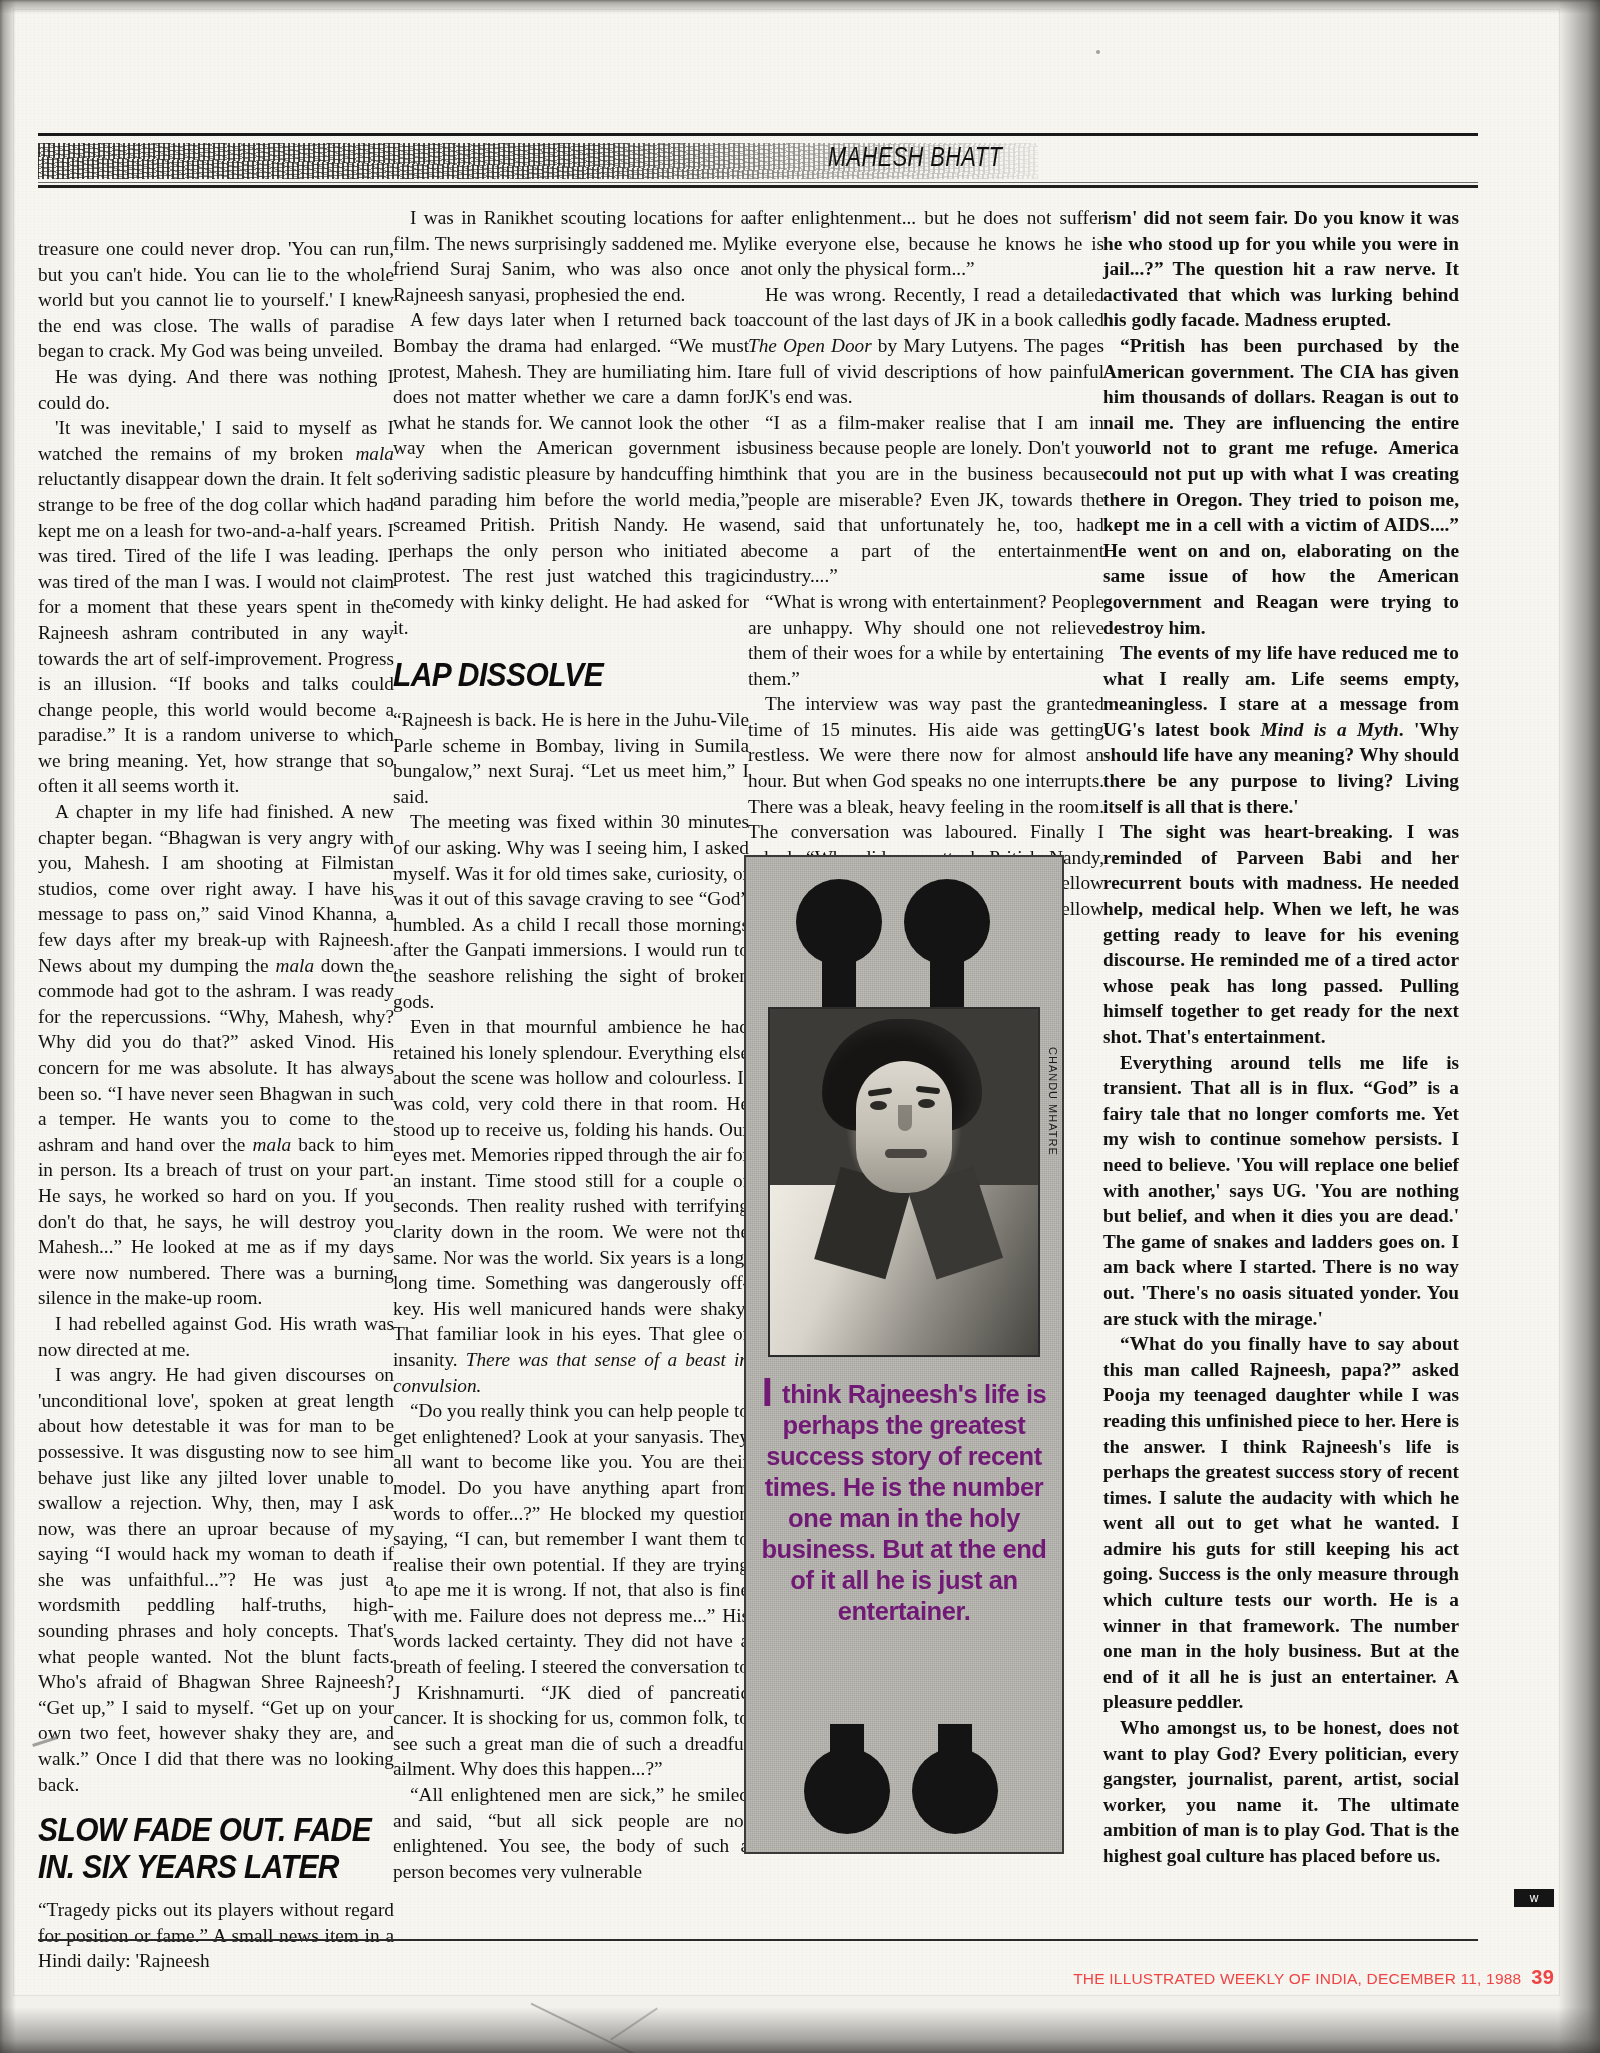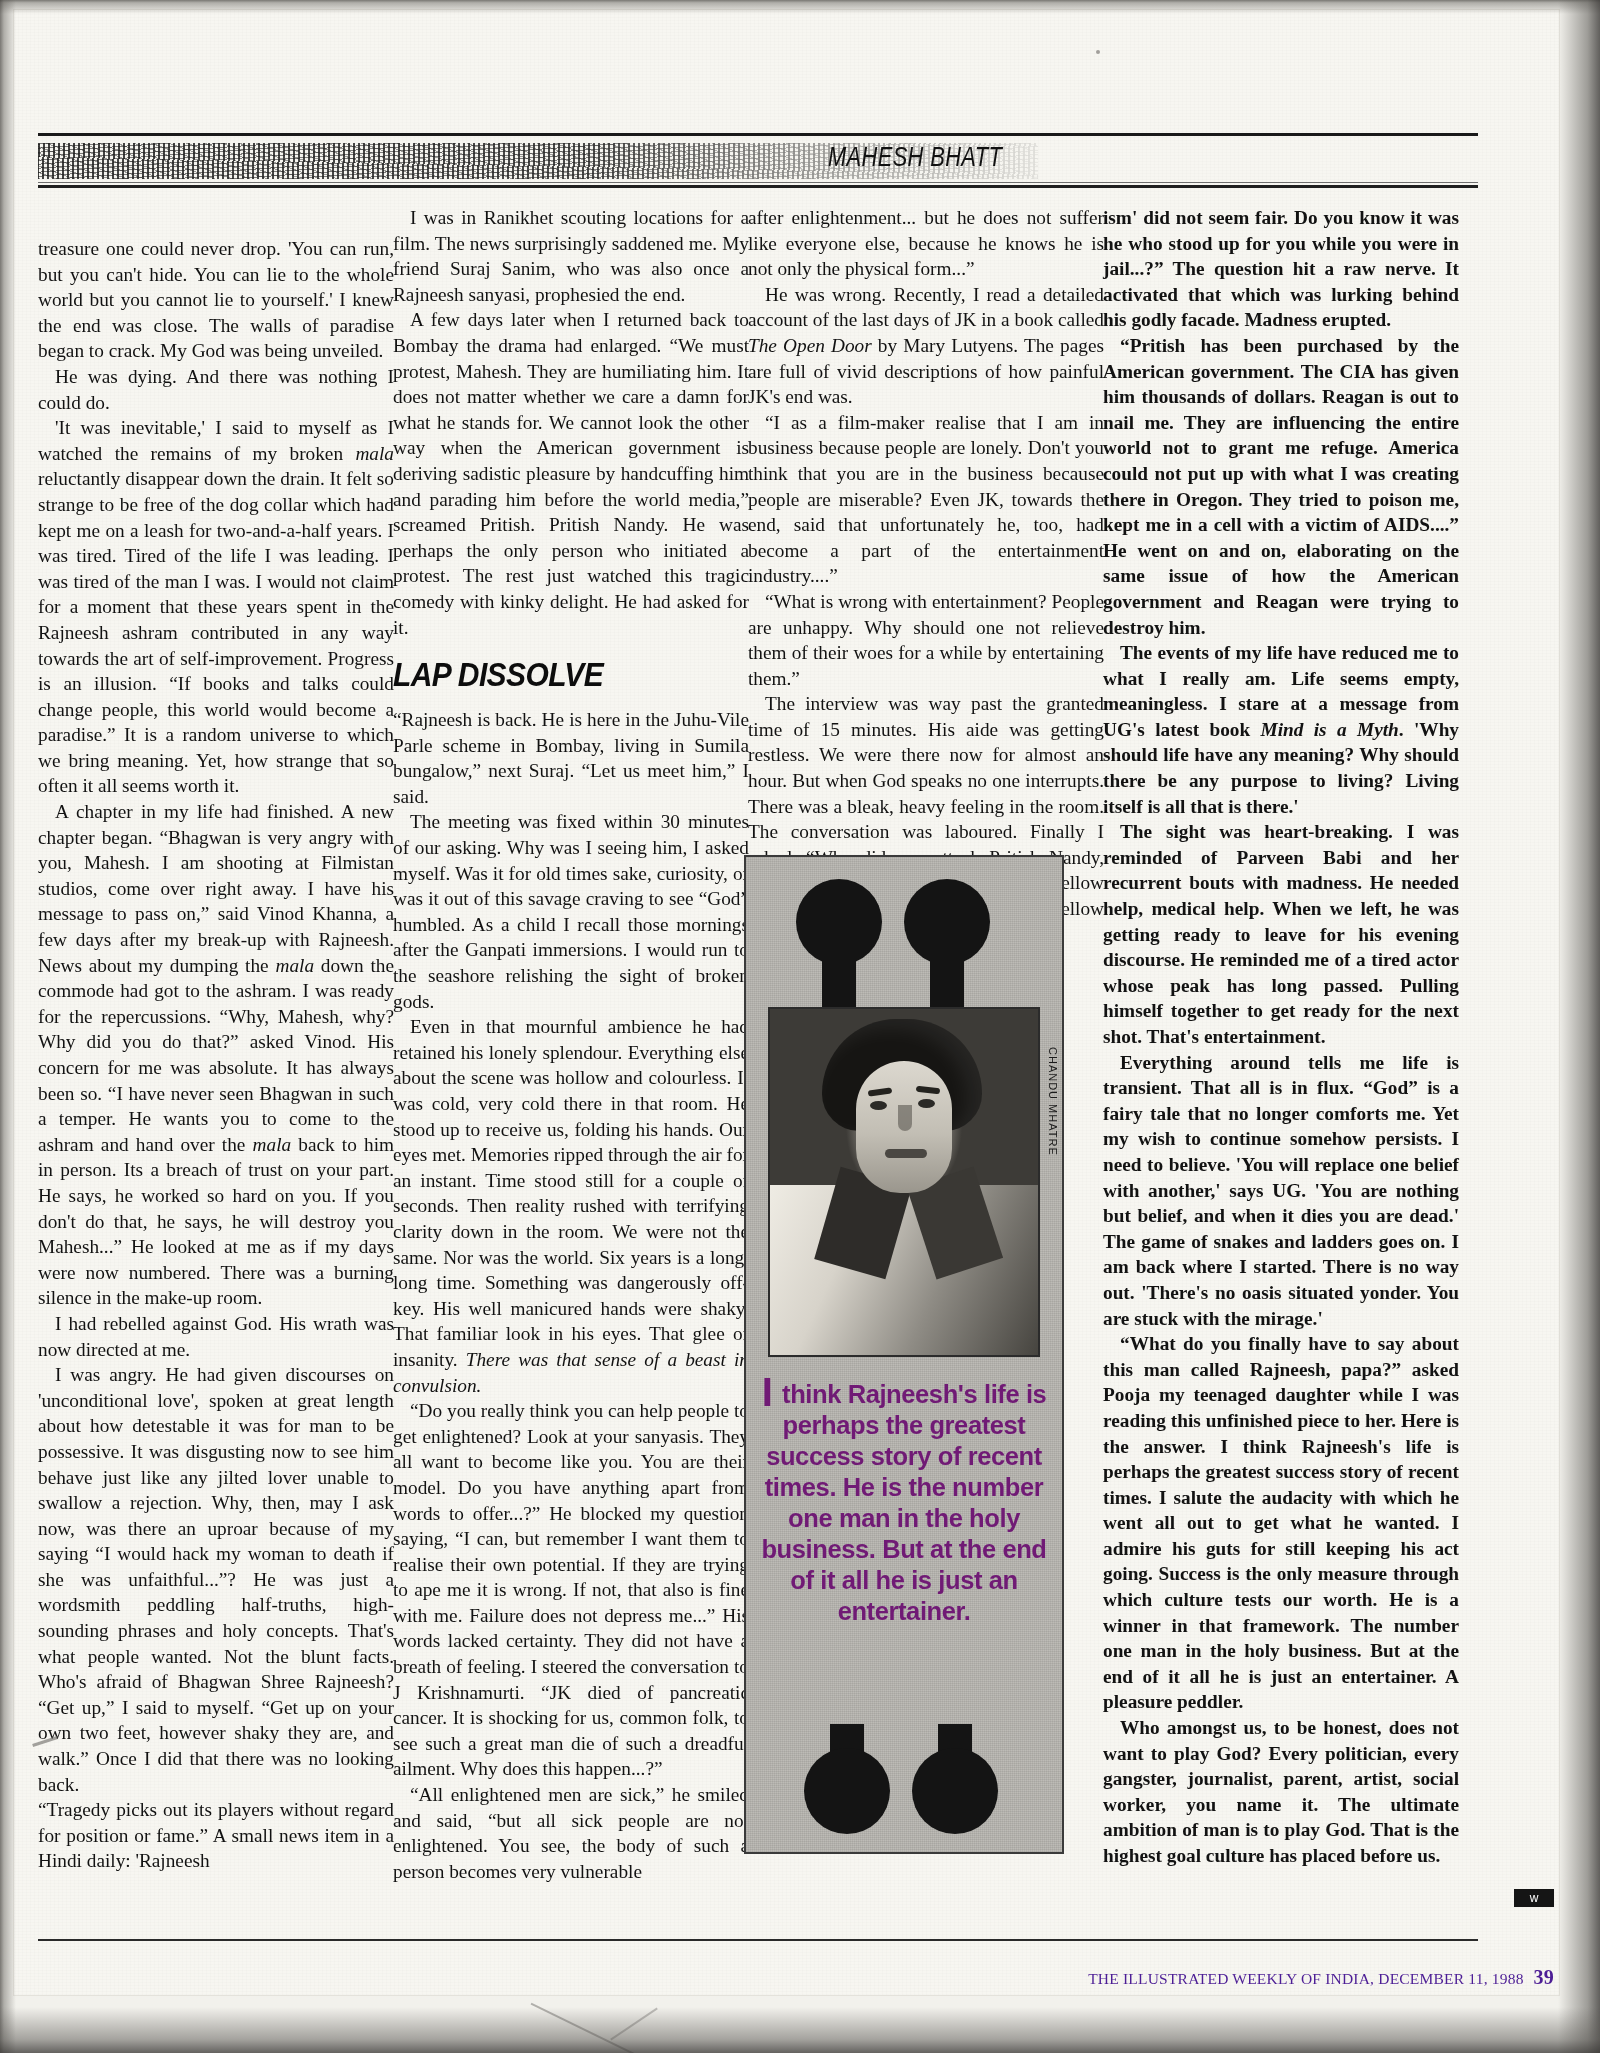--- a/index.html
+++ b/index.html
@@ -288,24 +288,24 @@
   
   .footer-rule {
     position: absolute;
     left: 38px; bottom: 112px;
     width: 1440px; height: 2px;
     background: #2a2a2a;
   }
   .footer-line {
     position: absolute;
     right: 46px; bottom: 64px;
-    font-family: Liberation Serif, serif;
+    font-family: Liberation Sans, sans-serif;
     font-size: 15.5px;
     letter-spacing: 0.2px;
-    color: #4c1d95;
+    color: #ef4444;
     white-space: nowrap;
   }
   .folio {
     font-weight: 700;
     font-size: 20px;
     padding-left: 10px;
   }
   .endmark {
     position: absolute;
     right: 46px; bottom: 146px;
@@ -353,20 +353,23 @@
     <div class="masthead-rule-bottom"></div>
   </div>
 
   <div class="col" id="col1">
     <p class="noindent">treasure one could never drop. 'You can run, but you can't hide. You can lie to the whole world but you cannot lie to yourself.' I knew the end was close. The walls of paradise began to crack. My God was being unveiled.</p>
     <p>He was dying. And there was nothing I could do.</p>
     <p>'It was inevitable,' I said to myself as I watched the remains of my broken <em>mala</em> reluctantly disappear down the drain. It felt so strange to be free of the dog collar which had kept me on a leash for two-and-a-half years. I was tired. Tired of the life I was leading. I was tired of the man I was. I would not claim for a moment that these years spent in the Rajneesh ashram contributed in any way towards the art of self-improvement. Progress is an illusion. “If books and talks could change people, this world would become a paradise.” It is a random universe to which we bring meaning. Yet, how strange that so often it all seems worth it.</p>
     <p>A chapter in my life had finished. A new chapter began. “Bhagwan is very angry with you, Mahesh. I am shooting at Filmistan studios, come over right away. I have his message to pass on,” said Vinod Khanna, a few days after my break-up with Rajneesh. News about my dumping the <em>mala</em> down the commode had got to the ashram. I was ready for the repercussions. “Why, Mahesh, why? Why did you do that?” asked Vinod. His concern for me was absolute. It has always been so. “I have never seen Bhagwan in such a temper. He wants you to come to the ashram and hand over the <em>mala</em> back to him in person. Its a breach of trust on your part. He says, he worked so hard on you. If you don't do that, he says, he will destroy you Mahesh...” He looked at me as if my days were now numbered. There was a burning silence in the make-up room.</p>
     <p>I had rebelled against God. His wrath was now directed at me.</p>
     <p>I was angry. He had given discourses on 'unconditional love', spoken at great length about how detestable it was for man to be possessive. It was disgusting now to see him behave just like any jilted lover unable to swallow a rejection. Why, then, may I ask now, was there an uproar because of my saying “I would hack my woman to death if she was unfaithful...”? He was just a wordsmith peddling half-truths, high-sounding phrases and holy concepts. That's what people wanted. Not the blunt facts. Who's afraid of Bhagwan Shree Rajneesh? “Get up,” I said to myself. “Get up on your own two feet, however shaky they are, and walk.” Once I did that there was no looking back.</p>
+    <div class="subhead-wrap">
+      <div class="subhead">SLOW FADE OUT. FADE IN. SIX YEARS LATER</div>
+    </div>
     <p class="noindent">“Tragedy picks out its players without regard for position or fame.” A small news item in a Hindi daily: 'Rajneesh</p>
   </div>
 
   <div class="col" id="col2">
     <p>I was in Ranikhet scouting locations for a film. The news surprisingly saddened me. My friend Suraj Sanim, who was also once a Rajneesh sanyasi, prophesied the end.</p>
     <p>A few days later when I returned back to Bombay the drama had enlarged. “We must protest, Mahesh. They are humiliating him. It does not matter whether we care a damn for what he stands for. We cannot look the other way when the American government is deriving sadistic pleasure by handcuffing him and parading him before the world media,” screamed Pritish. Pritish Nandy. He was perhaps the only person who initiated a protest. The rest just watched this tragic comedy with kinky delight. He had asked for it.</p>
     <div class="subhead-wrap">
       <div class="subhead">LAP DISSOLVE</div>
     </div>
     <p class="noindent">“Rajneesh is back. He is here in the Juhu-Vile Parle scheme in Bombay, living in Sumila bungalow,” next Suraj. “Let us meet him,” I said.</p>

